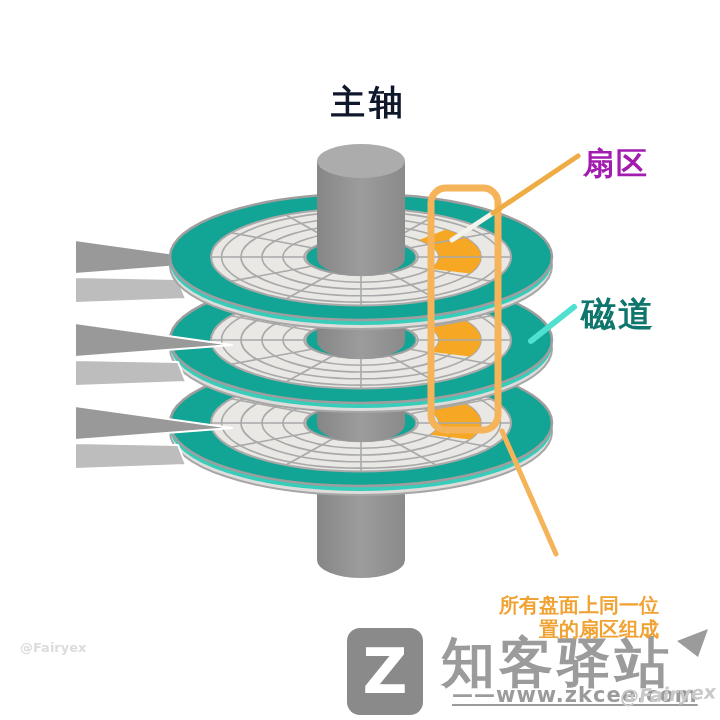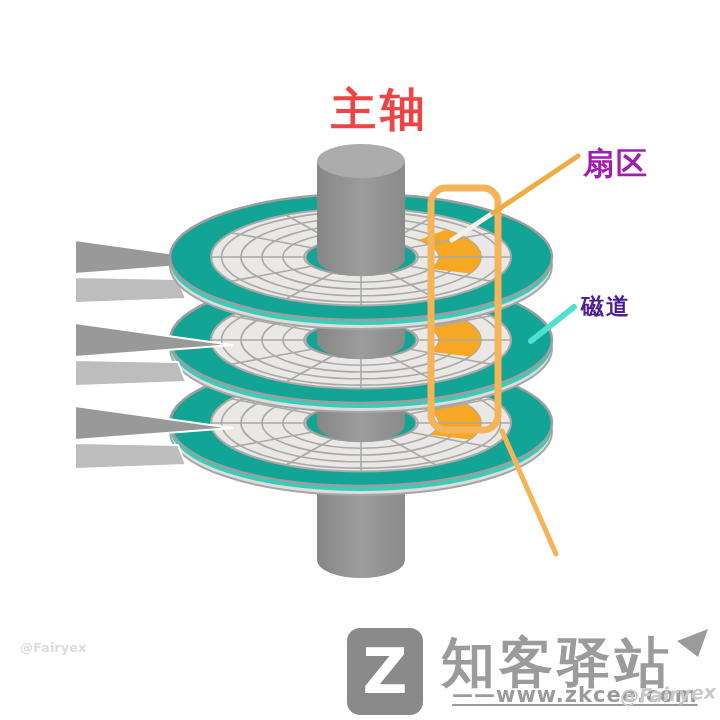--- a/index.html
+++ b/index.html
@@ -2,23 +2,23 @@
 <html><head>
 <meta charset="utf-8">
 <style>
   html,body{margin:0;padding:0;background:#ffffff;}
   .stage{
     position:relative;width:720px;height:720px;background:#ffffff;overflow:hidden;
     font-family:"DejaVu Sans","Liberation Sans",sans-serif;
   }
   .stage svg{position:absolute;left:0;top:0;z-index:1;}
   .lbl{position:absolute;font-weight:bold;white-space:nowrap;z-index:6;}
-  #spindle-label{left:331px;top:80px;font-size:45px;color:#ef4444;letter-spacing:4px;}
+  #spindle-label{left:331px;top:80px;font-size:34px;color:#0f172a;letter-spacing:4px;}
   #sector-label{left:583px;top:143px;font-size:31px;color:#a21caf;letter-spacing:2px;}
-  #track-label{left:581px;top:291px;font-size:23px;color:#4c1d95;letter-spacing:2px;}
+  #track-label{left:581px;top:291px;font-size:35px;color:#0f766e;letter-spacing:2px;}
   #cylinder-label{left:583px;top:549px;font-size:31px;color:#F5A72B;letter-spacing:2px;}
   #cylinder-note{
     position:absolute;left:487px;top:593px;width:172px;text-align:right;
     font-size:20px;line-height:24px;font-weight:bold;color:#F0A232;z-index:6;
   }
   .watermark{position:absolute;z-index:4;font-weight:bold;white-space:nowrap;}
   #wm-author-left{left:20px;top:640px;font-size:13px;color:#DCDCDC;}
   #wm-logo-box{
     left:347px;top:628px;width:76px;height:87px;background:#8A8A8A;border-radius:13px;
     color:#FFFFFF;font-size:62px;display:flex;align-items:center;justify-content:center;
@@ -150,13 +150,17 @@
   <div class="watermark" id="wm-logo-box">
       <span>Z</span>
     </div>
   <div class="watermark" id="wm-site-name">知客驿站</div>
   <div class="watermark" id="wm-site-url">——www.zkcee.com</div>
   <div class="watermark" id="wm-author-right">@Fairyex</div>
 
   <div class="lbl" id="spindle-label">主轴</div>
   <div class="lbl" id="sector-label">扇区</div>
   <div class="lbl" id="track-label">磁道</div>
+  <div id="cylinder-note">
+    <div>所有盘面上同一位</div>
+    <div>置的扇区组成</div>
+  </div>
 </div>
 
 </body></html>

